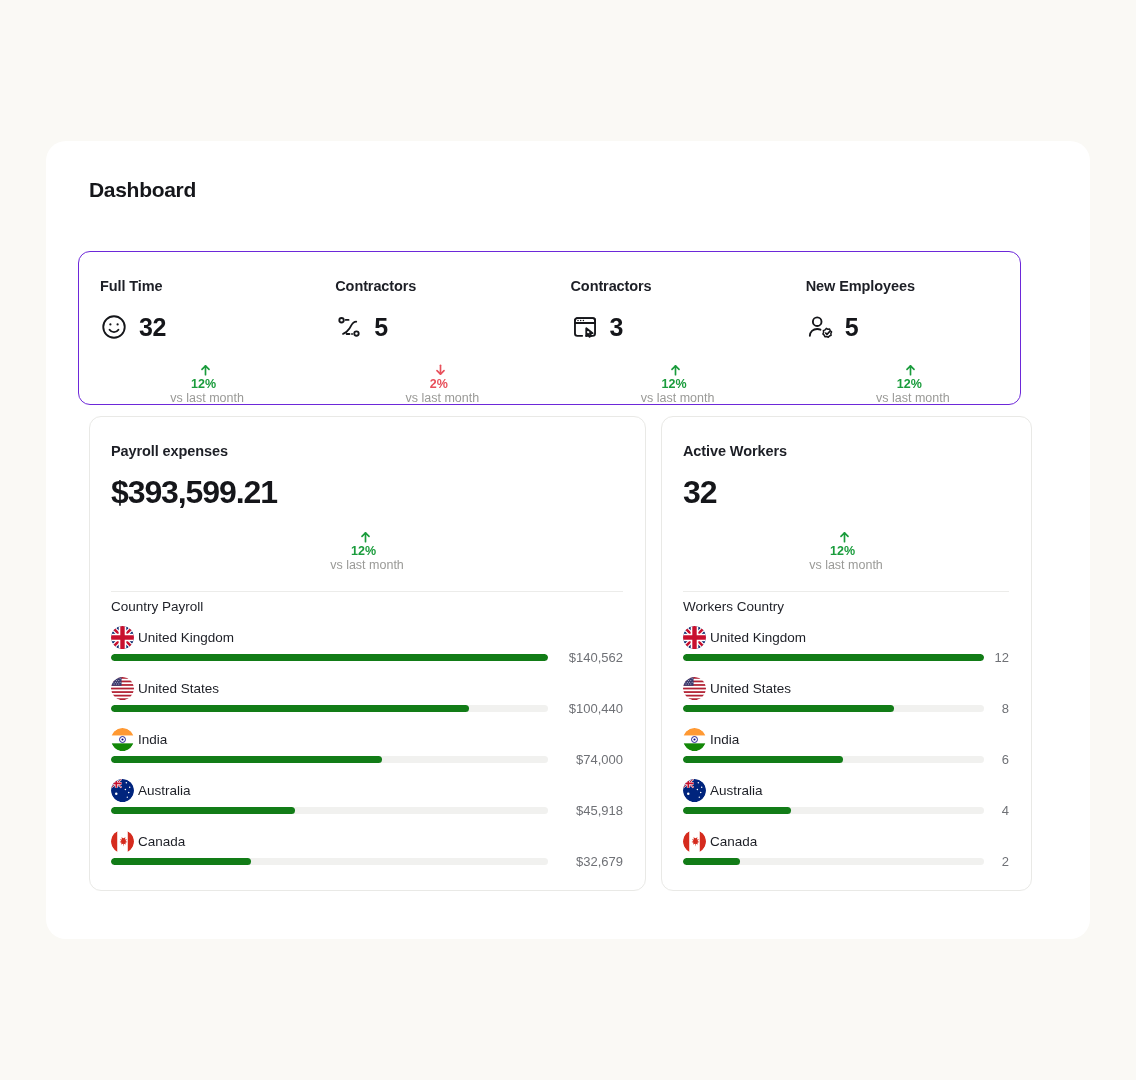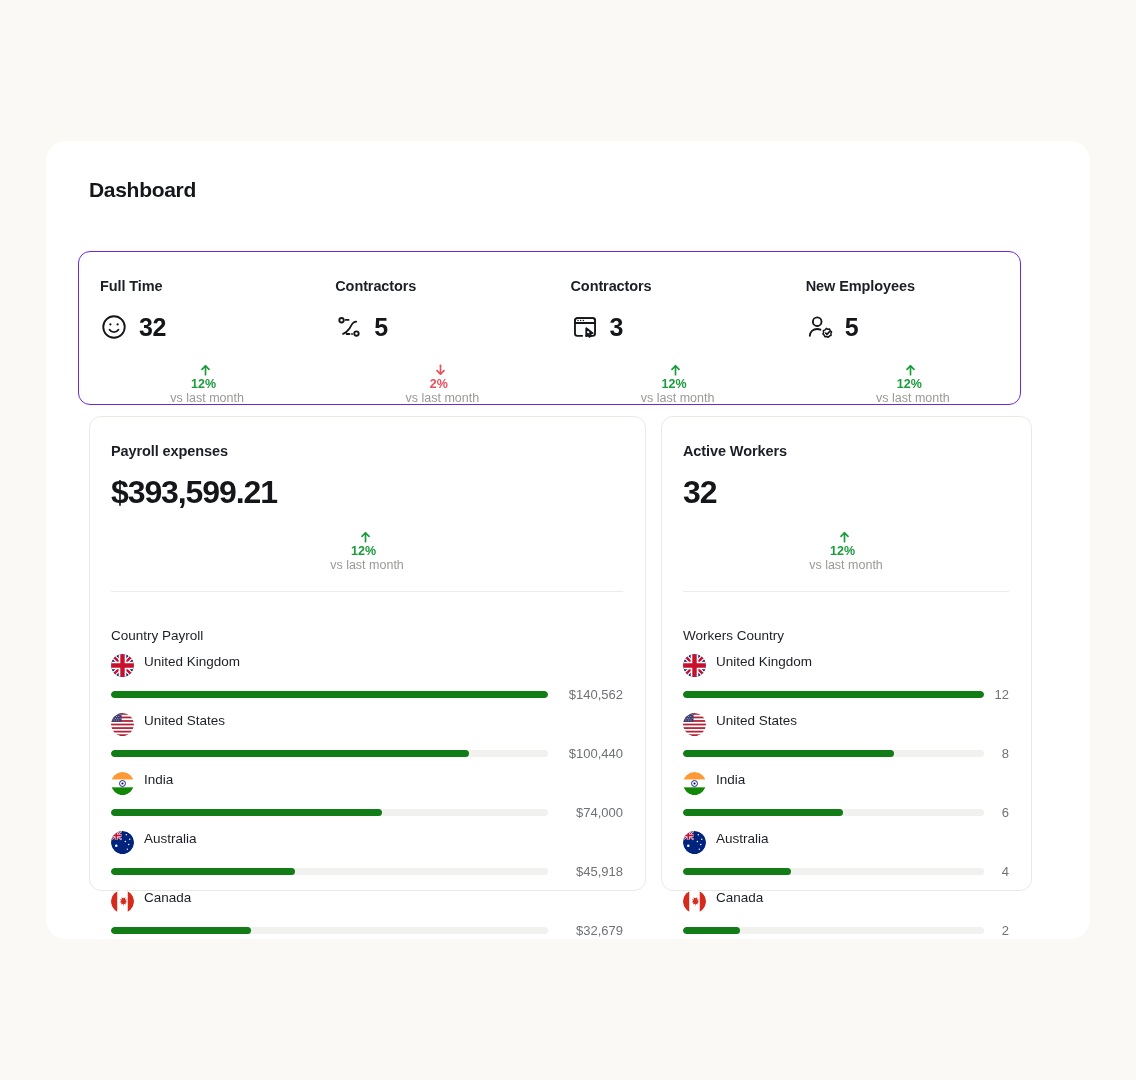--- a/index.html
+++ b/index.html
@@ -140,53 +140,53 @@
   }
   .panel .trend { margin-top: 22px; }
 
   .divider {
     margin-top: 19px;
     height: 1px;
     background: #ececea;
   }
 
   .list-title {
-    margin-top: 36px;
+    margin-top: 7px;
     font-size: 13.5px;
     color: #1d1f26;
     font-weight: 400;
   }
 
   .rows { margin-top: 11px; }
   .row { margin-bottom: 11px; }
   .row:last-child { margin-bottom: 0; }
 
   .row-head {
     display: flex;
-    align-items: flex-start;
-    gap: 10px;
+    align-items: center;
+    gap: 4px;
     height: 25px;
   }
   .flag {
     width: 23px;
     height: 23px;
     border-radius: 50%;
     overflow: hidden;
     flex: none;
     display: block;
   }
   .row-name {
     font-size: 13.5px;
     color: #1d1f26;
   }
   .row-bar {
     display: flex;
     align-items: center;
     gap: 9px;
-    margin-top: 8px;
+    margin-top: 0;
   }
   .track {
     flex: 1 1 auto;
     height: 7px;
     border-radius: 4px;
     background: #f1f1ef;
     overflow: hidden;
   }
   .fill {
     height: 100%;

